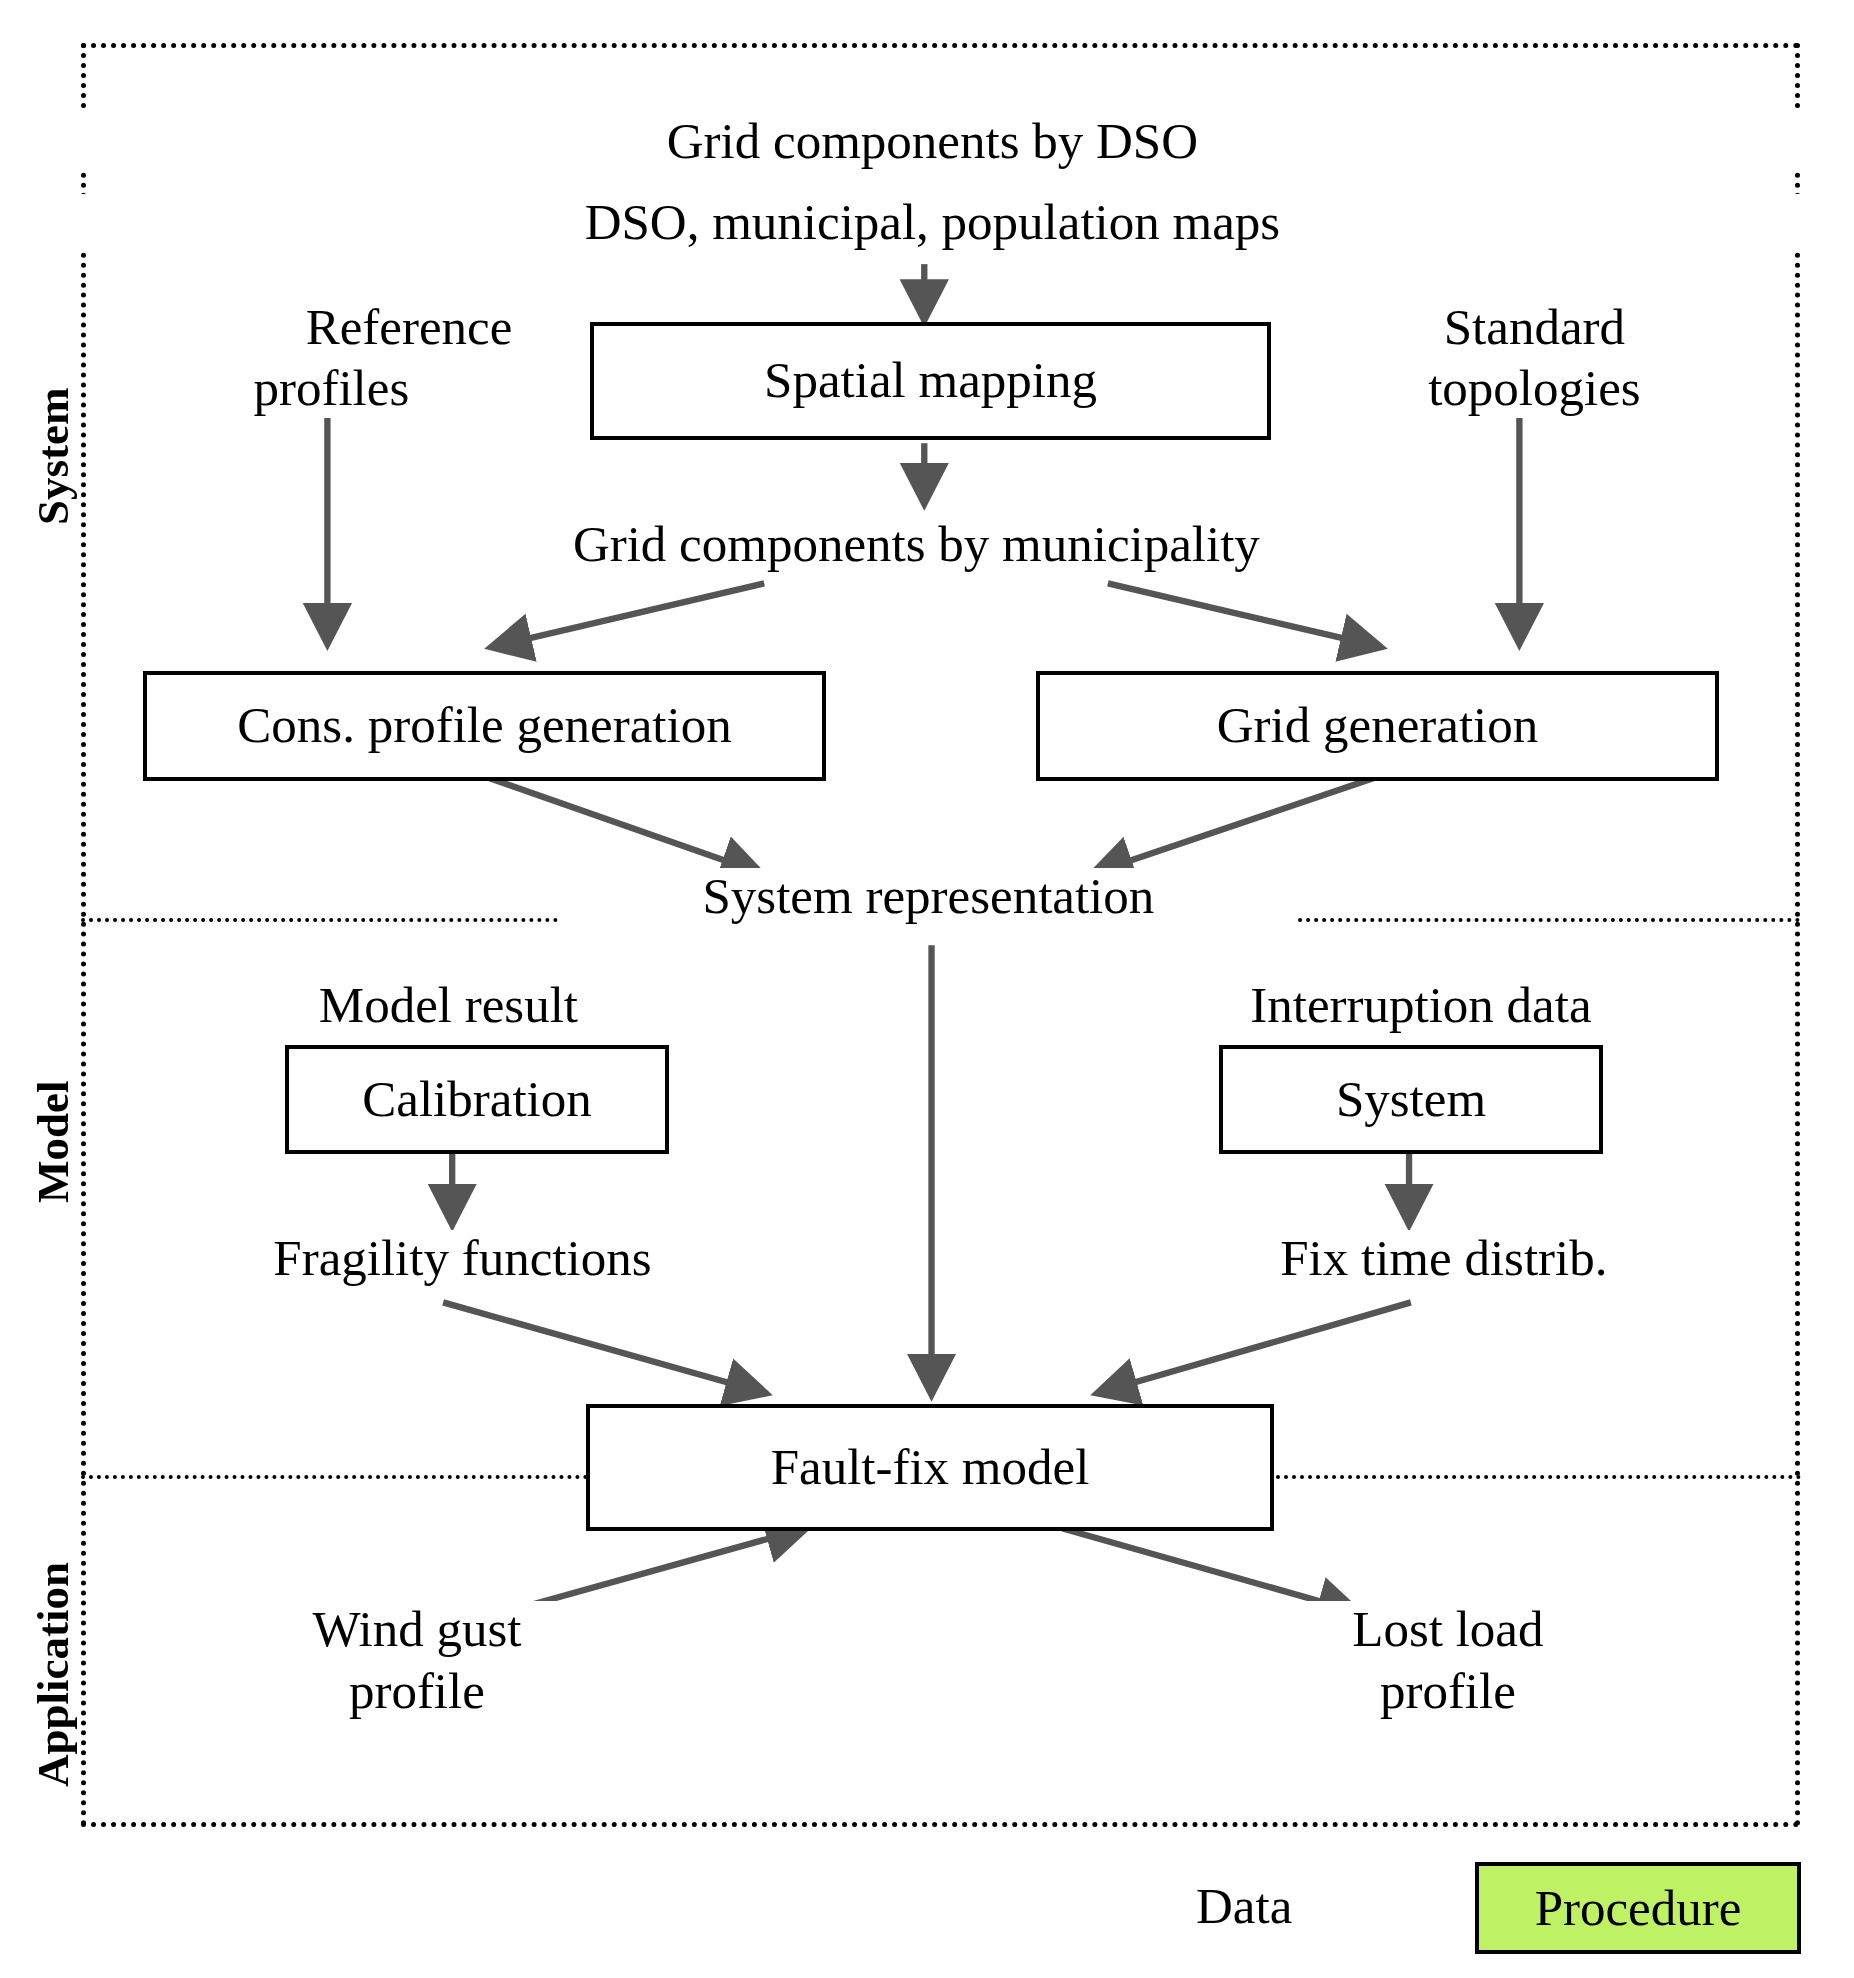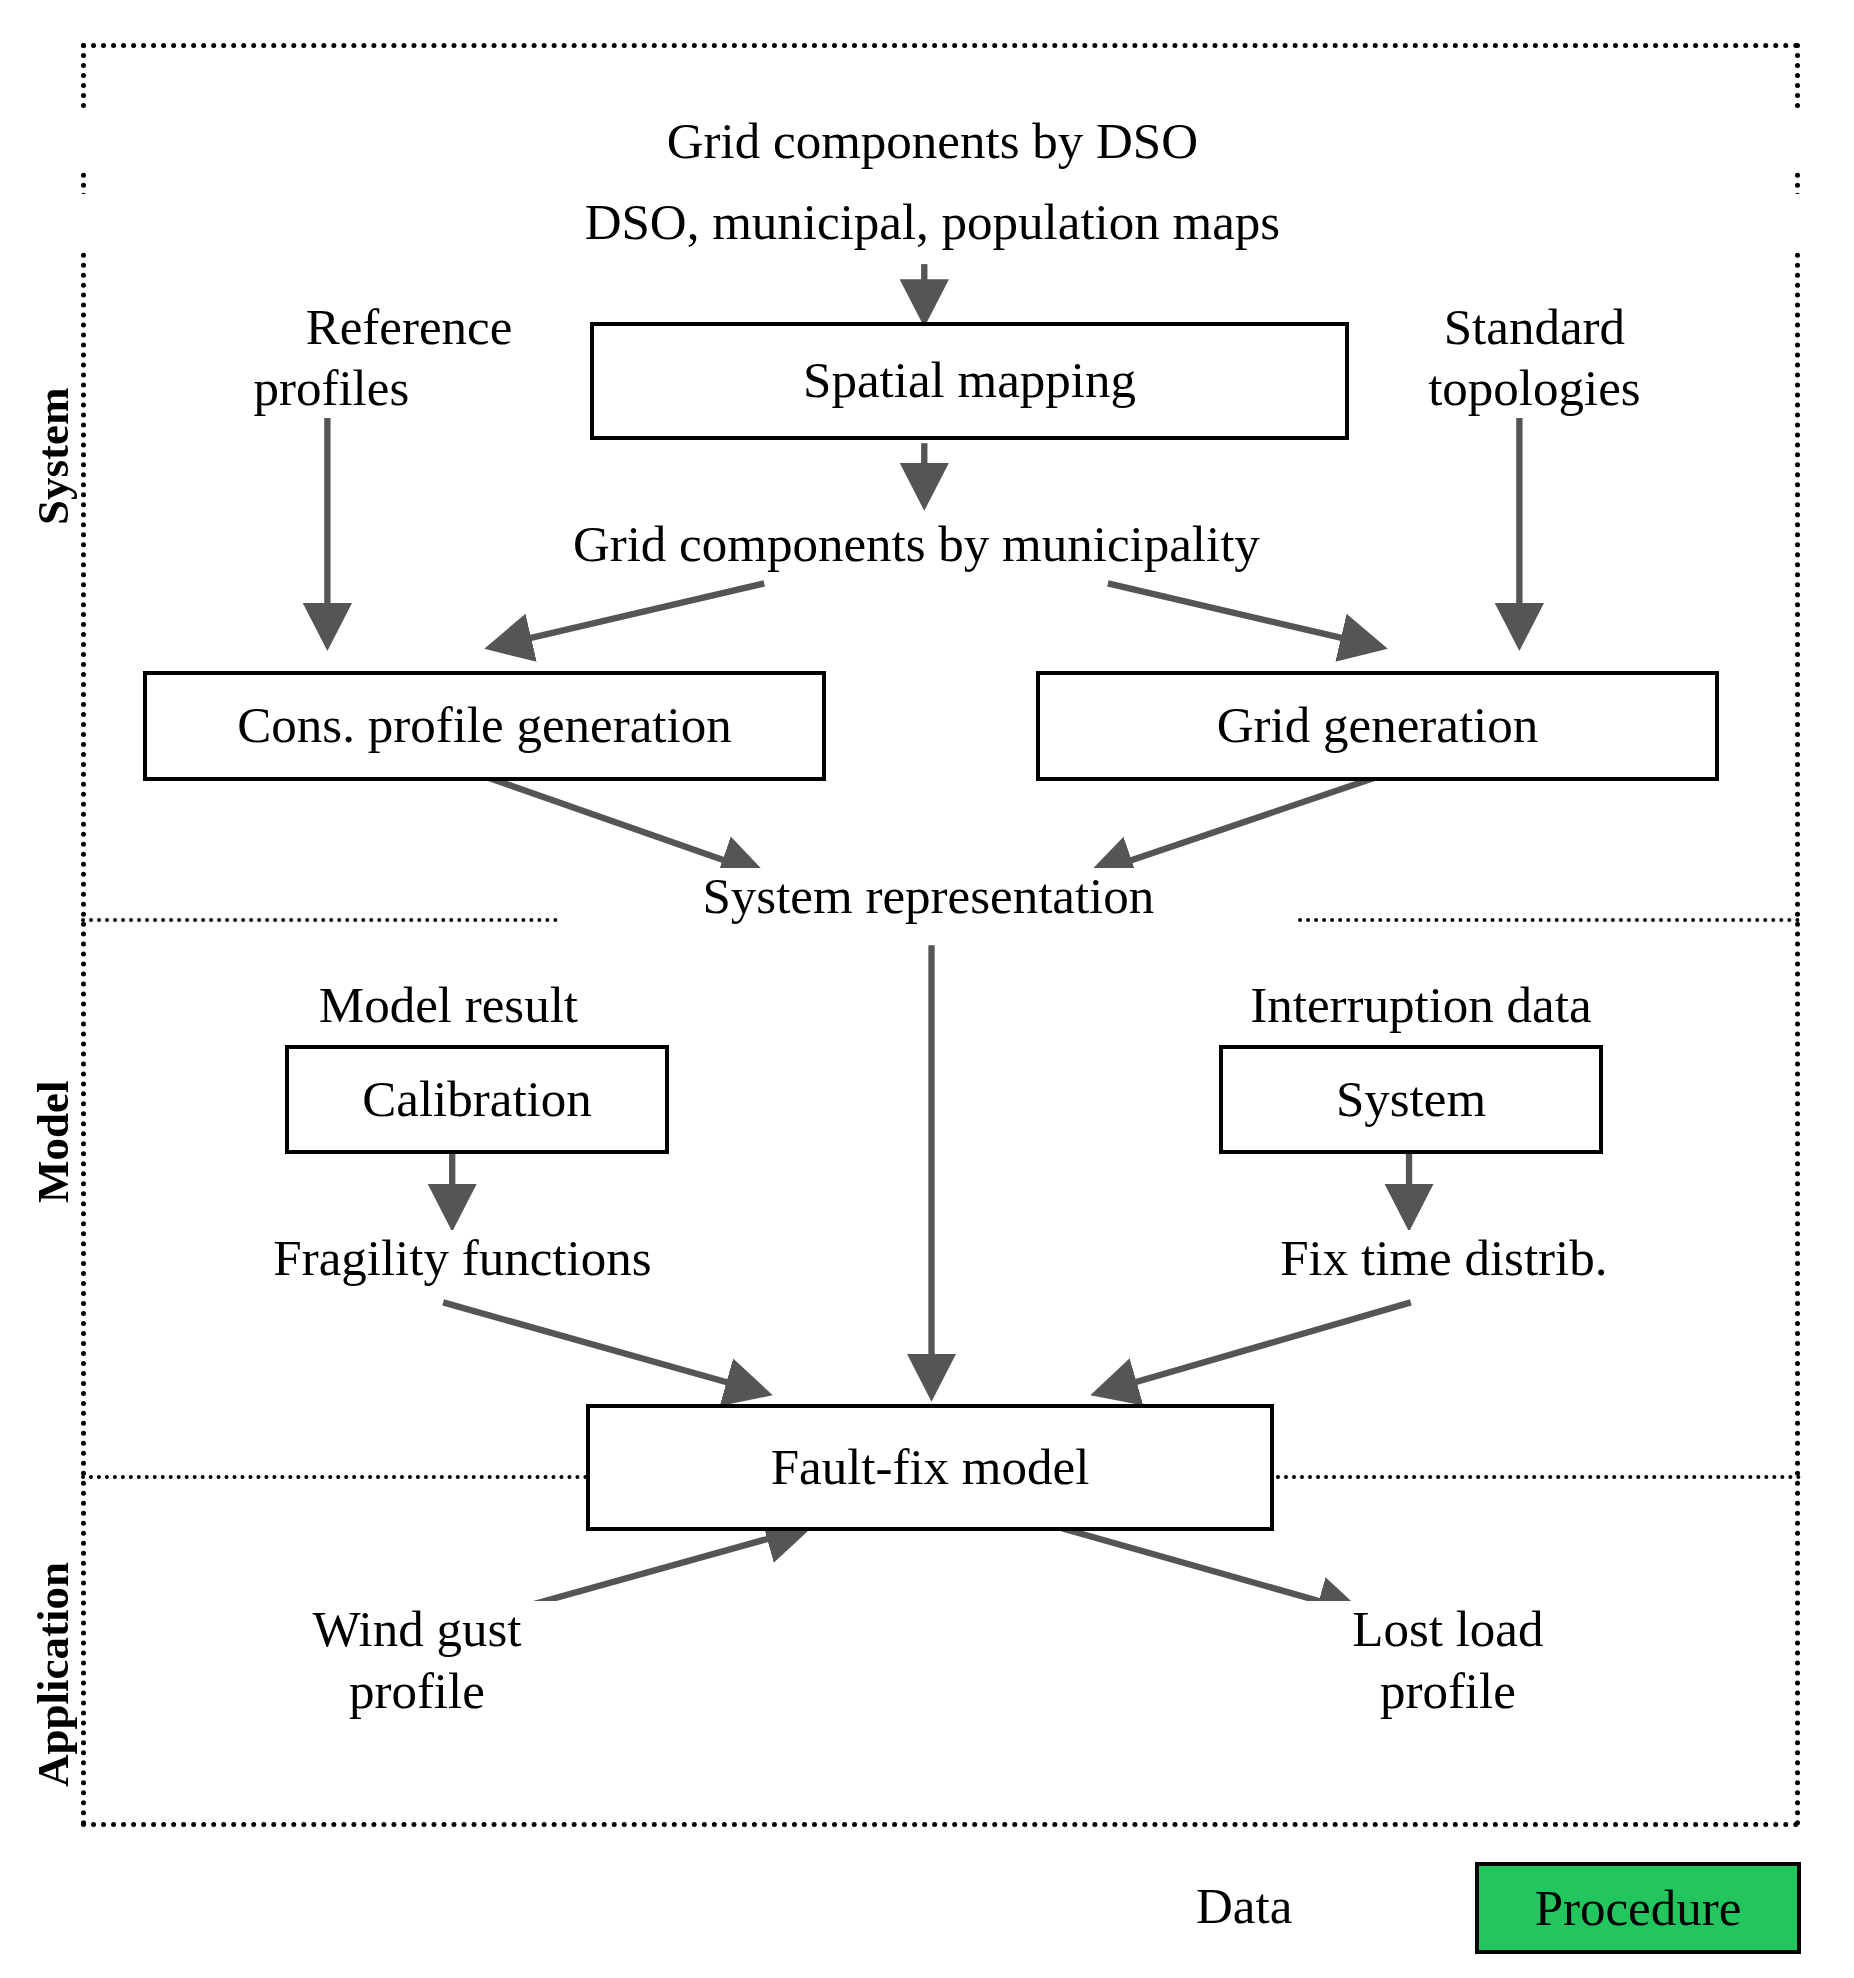--- a/index.html
+++ b/index.html
@@ -99,21 +99,21 @@
   
   .legend-data {
     position: absolute;
     font-size: 51px;
     white-space: nowrap;
   }
   .legend-box {
     position: absolute;
     box-sizing: border-box;
     border: 4.5px solid #000;
-    background: #22c55e;
+    background: #bef264;
     display: flex;
     align-items: center;
     justify-content: center;
     font-size: 51px;
     white-space: nowrap;
   }
 </style>
 </head>
 <body>
 
@@ -195,21 +195,21 @@
   <div class="data-text" style="left:163px; top:1230px; width:588px; text-align:center;">Fragility functions</div>
 
   <div class="data-text" style="left:1149px; top:1230px; width:579px; text-align:center;">Fix time distrib.</div>
 
   <div class="data-text" style="left:217px; top:1601px; width:389px; text-align:center;">Wind gust</div>
   <div class="data-text" style="left:217px; top:1663px; width:389px; text-align:center;">profile</div>
 
   <div class="data-text" style="left:1248px; top:1601px; width:389px; text-align:center;">Lost load</div>
   <div class="data-text" style="left:1248px; top:1663px; width:389px; text-align:center;">profile</div>
 
-  <div class="proc-box" style="left:590px; top:322px; width:759px; height:118px;">
+  <div class="proc-box" style="left:590px; top:322px; width:681px; height:118px;">
     <span>Spatial mapping</span>
   </div>
 
   <div class="proc-box" style="left:143px; top:671px; width:683px; height:110px;">
     <span>Cons. profile generation</span>
   </div>
 
   <div class="proc-box" style="left:1036px; top:671px; width:683px; height:110px;">
     <span>Grid generation</span>
   </div>

